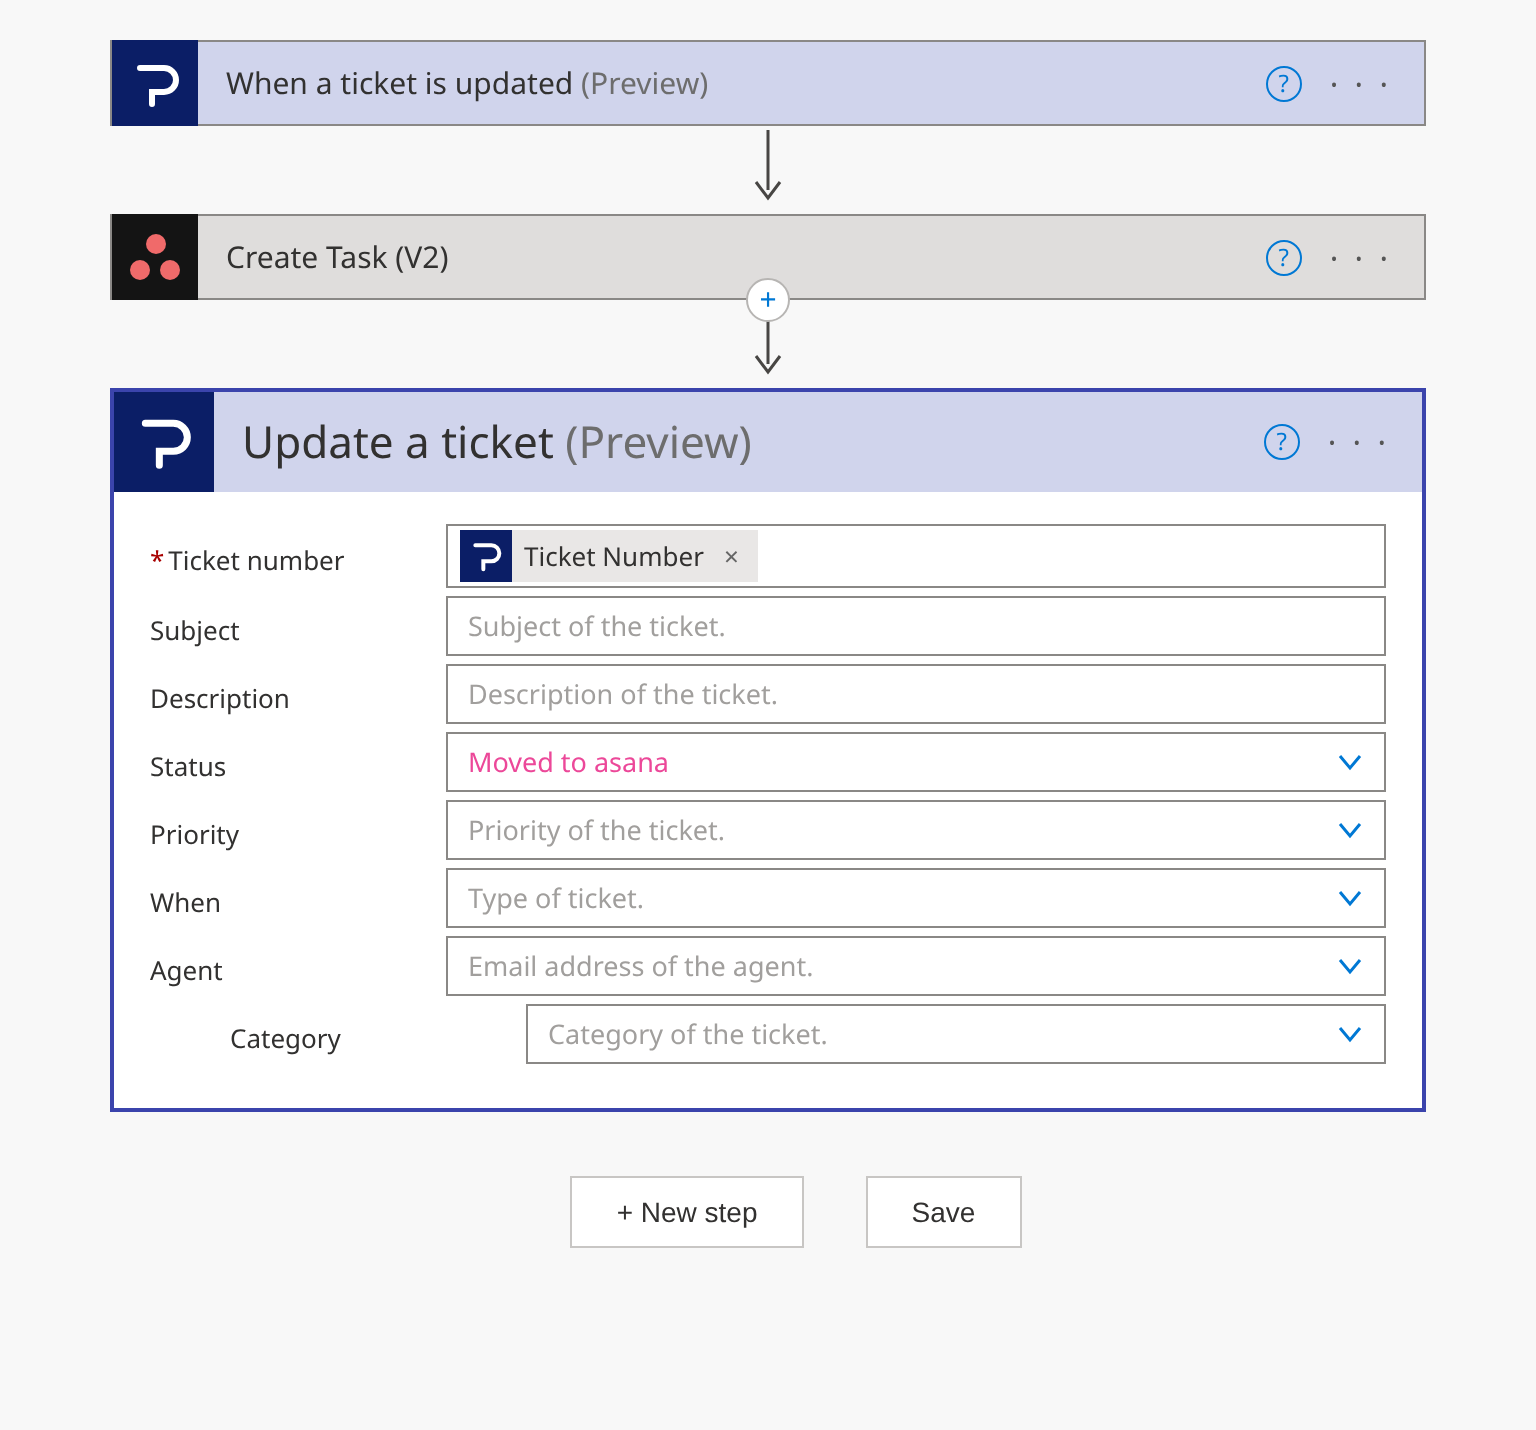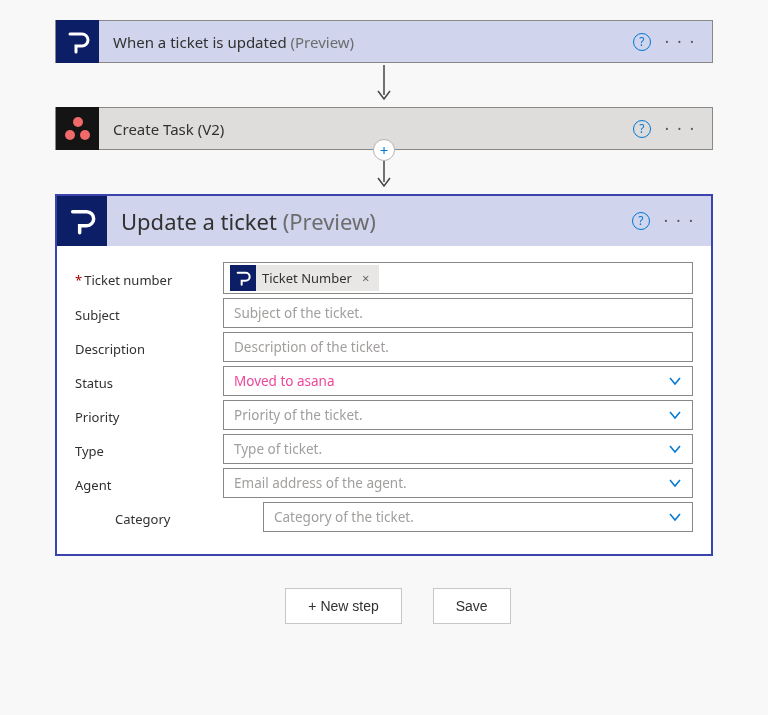--- a/index.html
+++ b/index.html
@@ -268,21 +268,21 @@
         <div class="field-label">Priority</div>
         <div class="field-input placeholder dd">
           <span>Priority of the ticket.</span>
           <svg class="chev" width="14" height="14" viewBox="0 0 14 14">
               <polyline points="2,4 7,10 12,4" fill="none" stroke="currentColor" stroke-width="1.5"></polyline>
             </svg>
         </div>
       </div>
 
       <div class="field-row">
-        <div class="field-label">Type</div>
+        <div class="field-label">When</div>
         <div class="field-input placeholder dd">
           <span>Type of ticket.</span>
           <svg class="chev" width="14" height="14" viewBox="0 0 14 14">
               <polyline points="2,4 7,10 12,4" fill="none" stroke="currentColor" stroke-width="1.5"></polyline>
             </svg>
         </div>
       </div>
 
       <div class="field-row">
         <div class="field-label">Agent</div>

